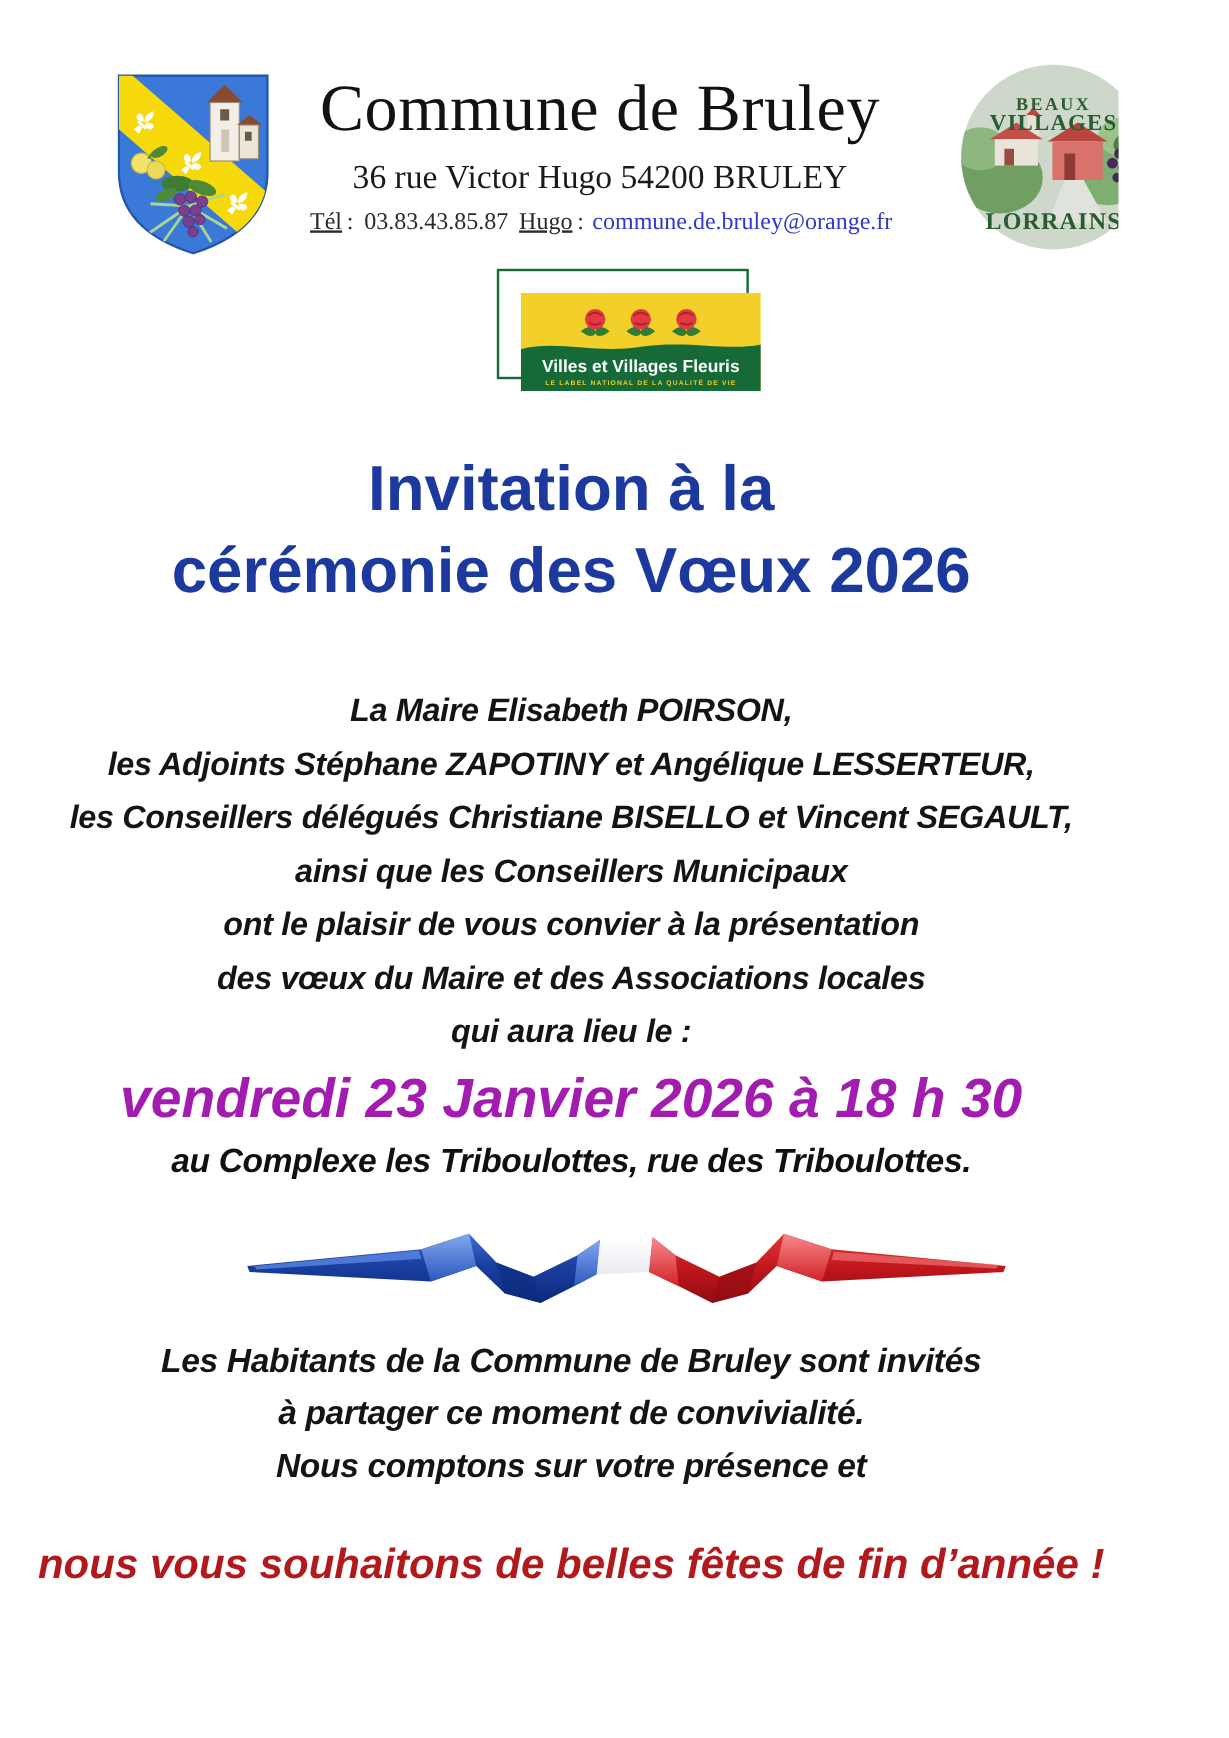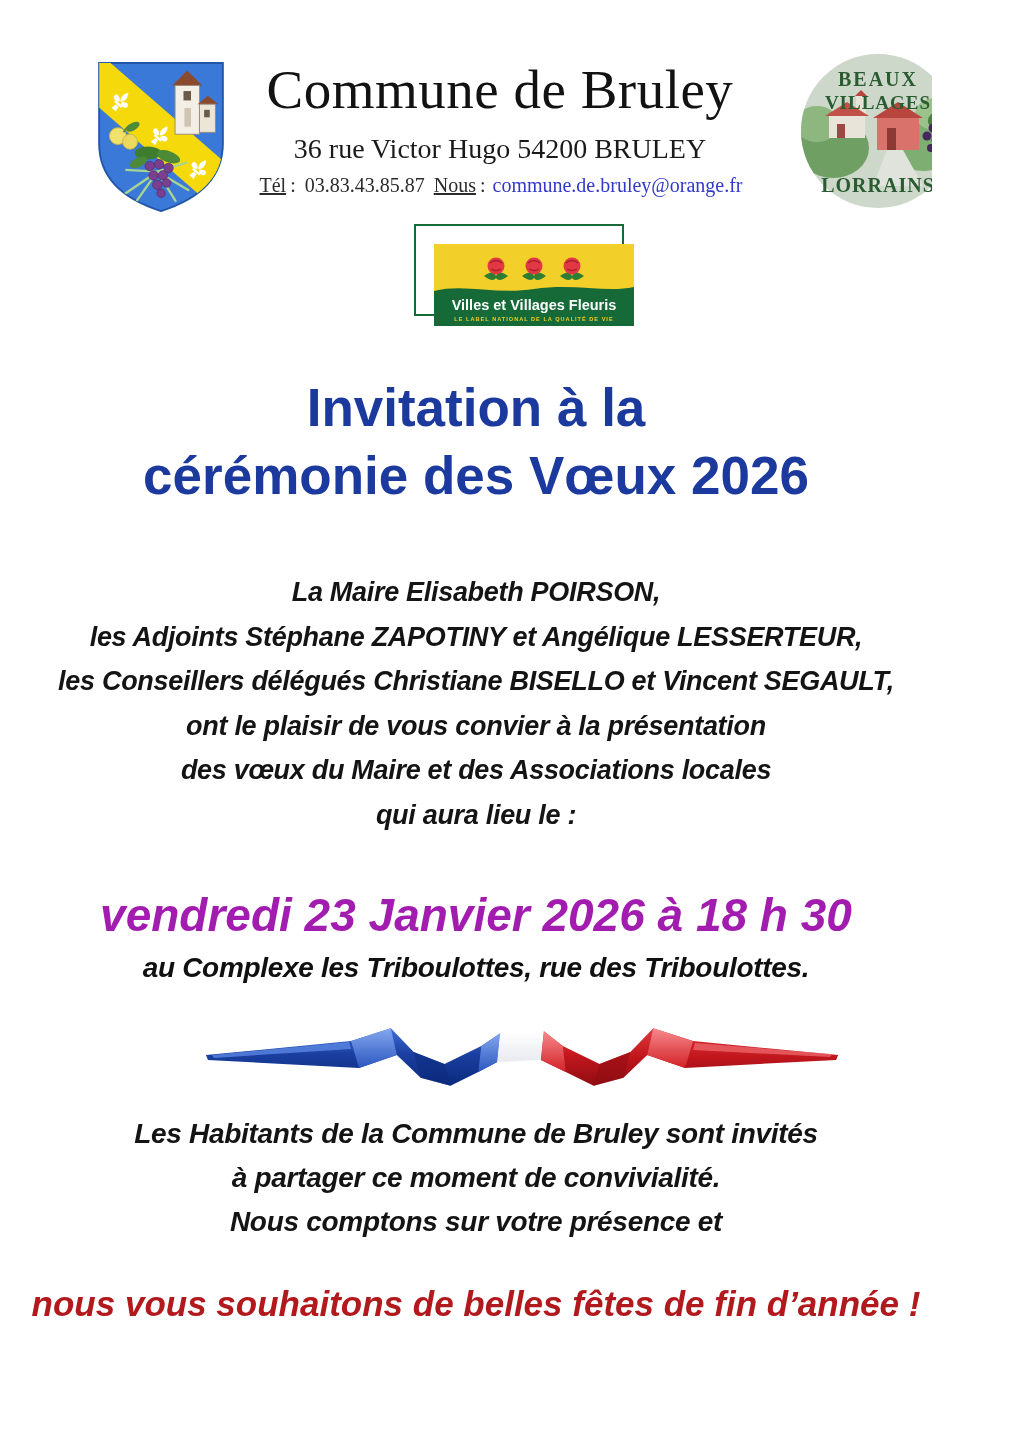--- a/index.html
+++ b/index.html
@@ -13,21 +13,21 @@
                  font-family:"Liberation Serif",serif;}
   .commune{margin:0;font-size:55px;font-weight:400;color:#121212;letter-spacing:.5px;line-height:1.1;}
   .address{margin-top:12px;font-size:28px;color:#1a1a1a;}
   .contact{margin-top:9px;font-size:20px;color:#2b2b2b;}
   .contact span{margin:0 2px;}
   .contact .lbl{text-decoration:underline;}
   .contact .email{color:#3238c8;text-decoration:none;}
   .beaux{position:absolute;left:799px;top:52px;width:158px;height:158px;}
   .beaux .word{position:absolute;left:0;width:100%;text-align:center;
                font-family:"Liberation Serif",serif;font-weight:700;color:#2a5c31;}
-  .beaux .w1{top:16px;font-size:20px;letter-spacing:2px;}
+  .beaux .w1{top:28px;font-size:15px;letter-spacing:2px;}
   .beaux .w2{top:40px;font-size:19px;letter-spacing:1px;}
   .beaux .w3{top:122px;font-size:20px;letter-spacing:1px;}
 
   
   .fleuris{position:absolute;left:414px;top:224px;width:210px;height:92px;
            border:2px solid #166a38;background:#fff;box-sizing:border-box;padding:18px;}
 
   
   .title{top:374px;font-size:53px;line-height:68px;font-weight:700;color:#1c3a9e;margin:0;}
 
@@ -112,21 +112,21 @@
       <use href="#fdl" transform="translate(121,118) rotate(41)"></use>
     </svg>
   </div>
 
   <div class="header-center">
     <h1 class="commune">Commune de Bruley</h1>
     <div class="address">36 rue Victor Hugo 54200 BRULEY</div>
     <div class="contact">
       <span class="lbl">Tél</span><span>:</span>
       <span>03.83.43.85.87</span>
-      <span class="lbl">Nous</span><span>:</span>
+      <span class="lbl">Hugo</span><span>:</span>
       <a href="#" class="email">commune.de.bruley@orange.fr</a>
     </div>
   </div>
 
   <div class="beaux">
     <svg width="158" height="158" viewBox="0 0 158 158">
       <defs>
           <clipPath id="bvClip">
             <circle cx="79" cy="79" r="77"></circle>
           </clipPath>
@@ -190,20 +190,21 @@
 
   <h2 class="title centered">
     <span>Invitation à la</span><br>
     <span>cérémonie des Vœux 2026</span>
   </h2>
 
   <div class="body-block centered">
     <p>La Maire Elisabeth POIRSON,</p>
     <p>les Adjoints Stéphane ZAPOTINY et Angélique LESSERTEUR,</p>
     <p>les Conseillers délégués Christiane BISELLO et Vincent SEGAULT,</p>
+    <p>ainsi que les Conseillers Municipaux</p>
     <p>ont le plaisir de vous convier à la présentation</p>
     <p>des vœux du Maire et des Associations locales</p>
     <p>qui aura lieu le :</p>
   </div>
 
   <div class="date-line centered">vendredi 23 Janvier 2026 à 18 h 30</div>
   <div class="venue-line centered">au Complexe les Triboulottes, rue des Triboulottes.</div>
 
   <div class="ribbon">
     <svg width="656" height="66" viewBox="0 0 660 66">

